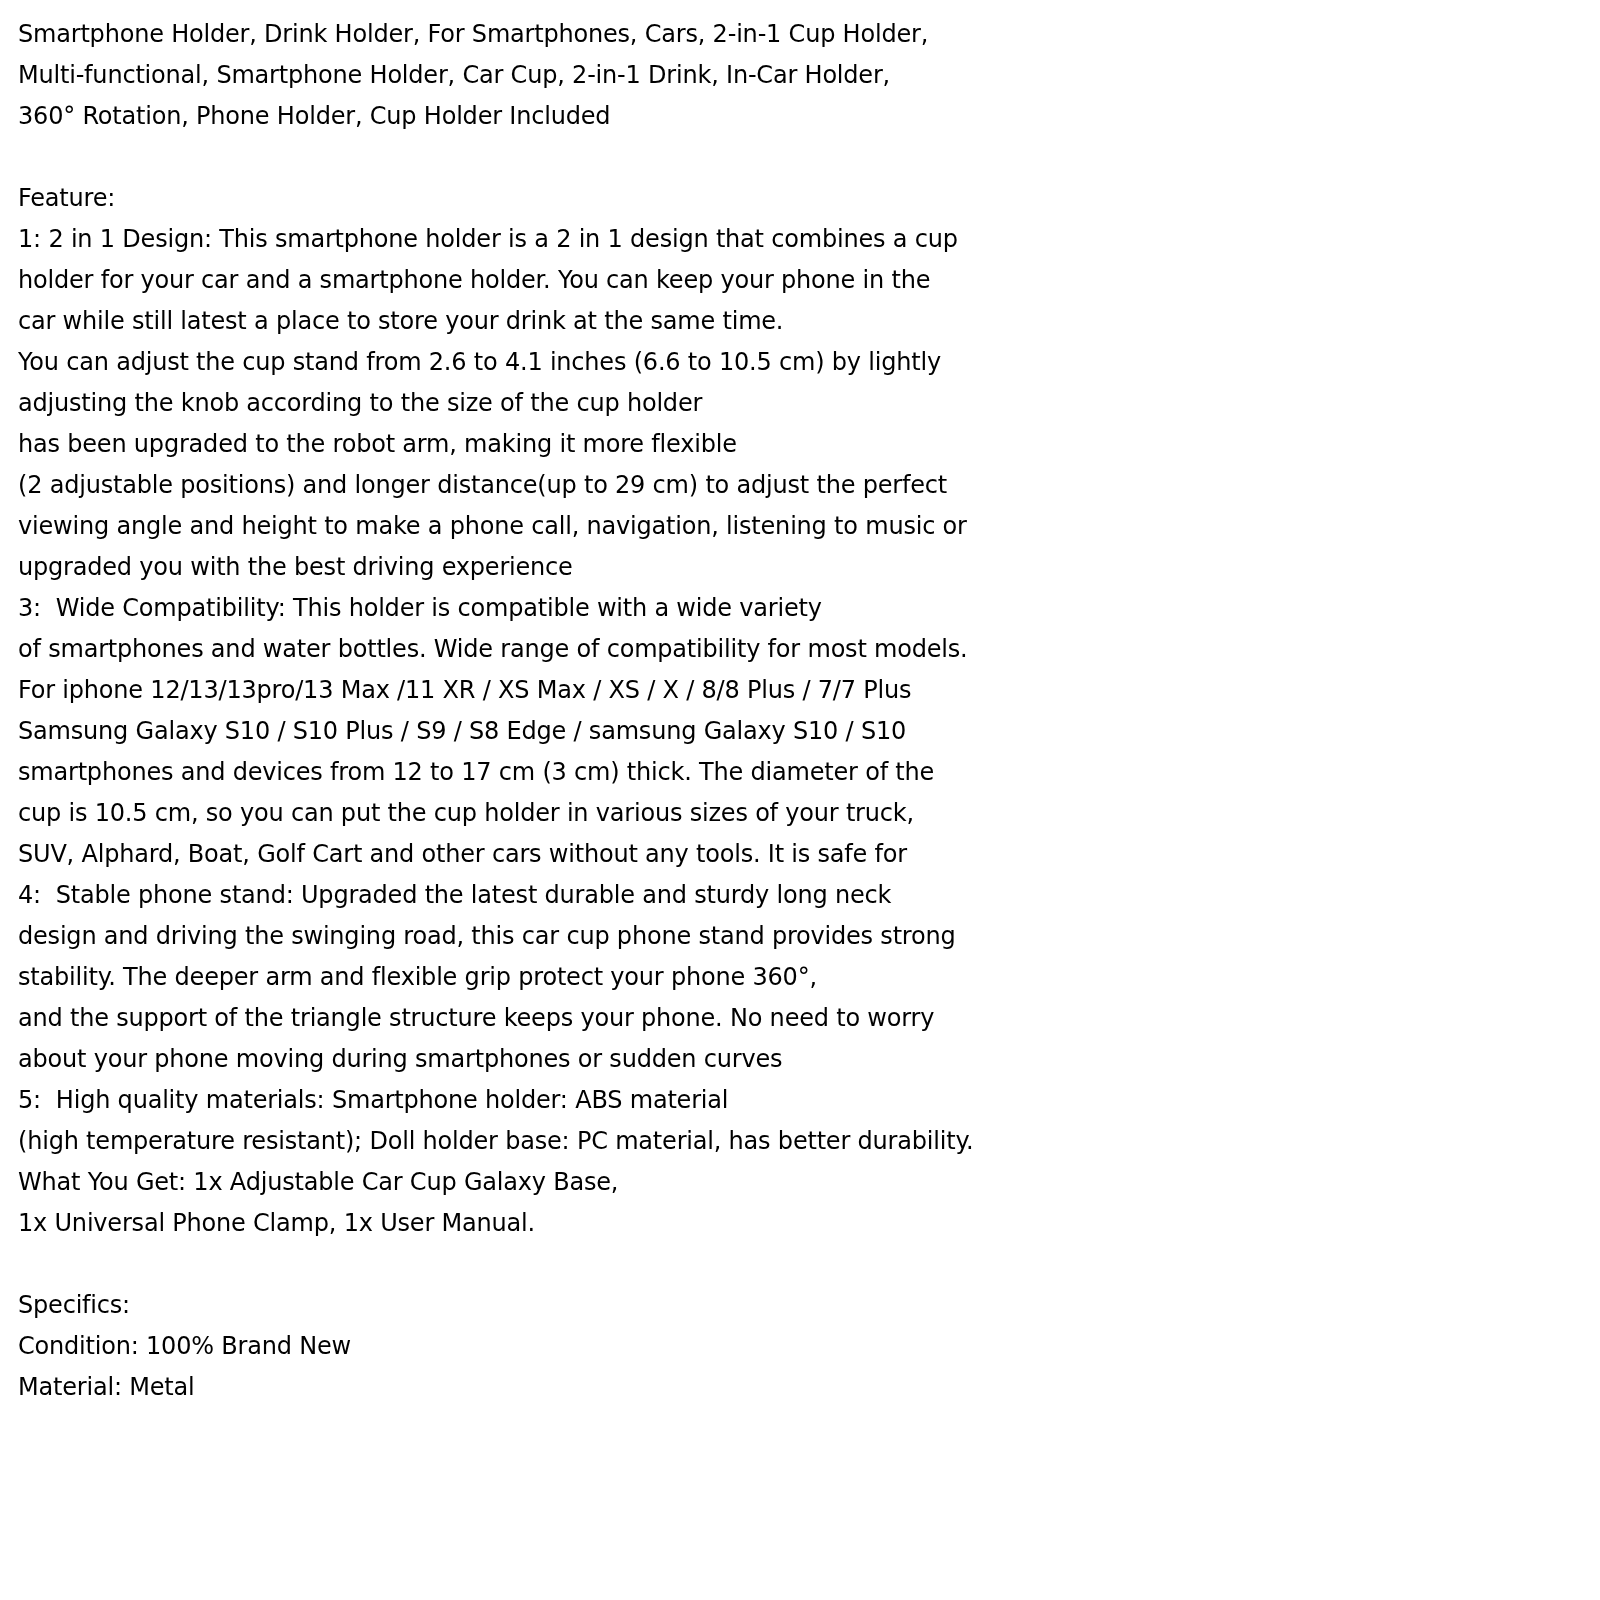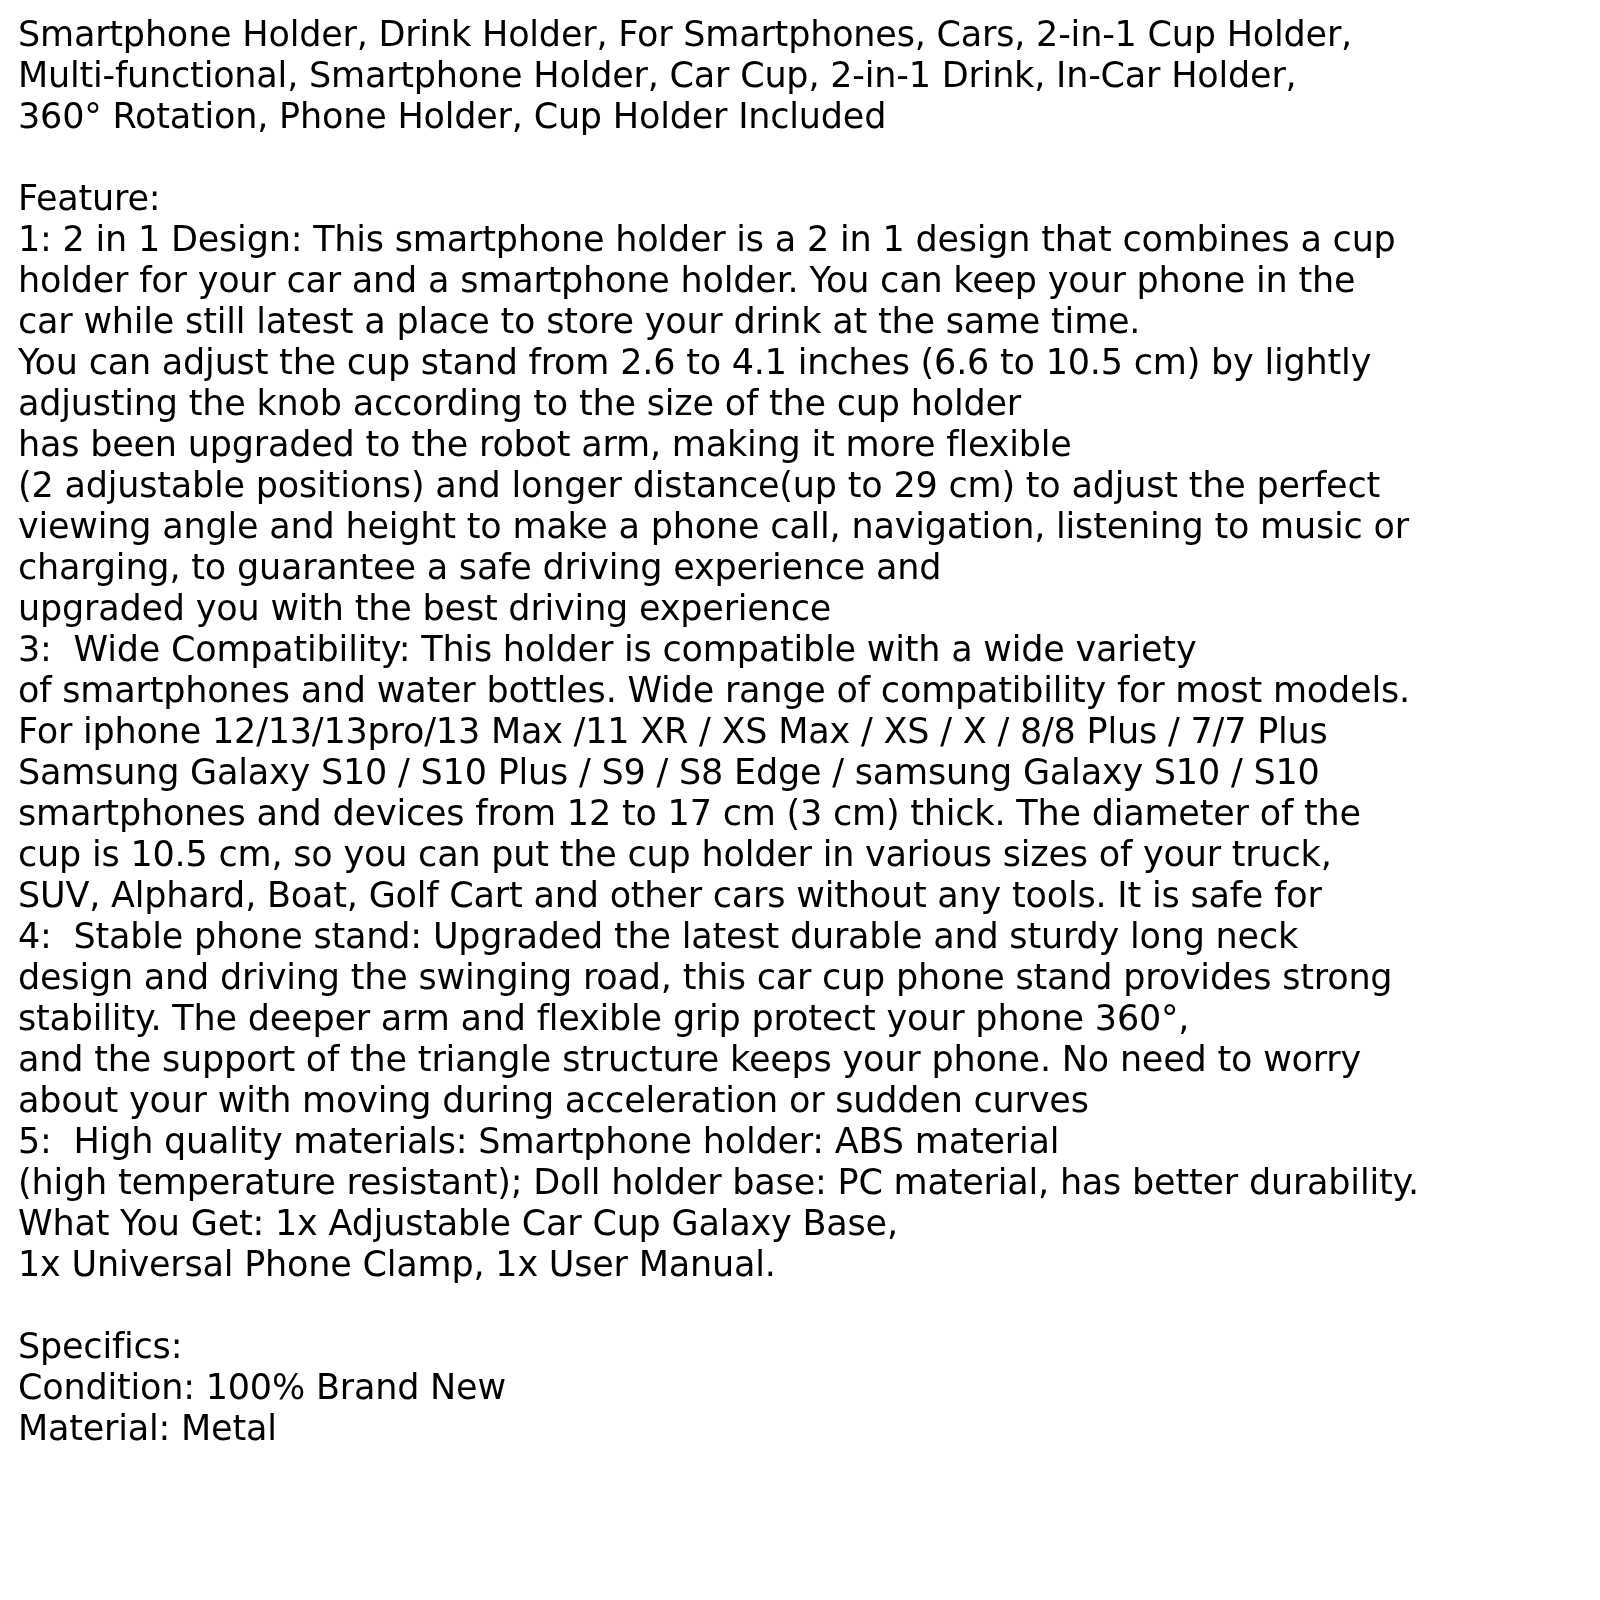--- a/index.html
+++ b/index.html
@@ -13,21 +13,21 @@
     overflow: hidden;
     font-family: "DejaVu Sans", "Liberation Sans", sans-serif;
     color: #000000;
   }
   .page {
     padding: 14px 22px 0 18px;
     box-sizing: border-box;
     width: 1600px;
   }
   .line {
-    font-size: 35px;
+    font-size: 24px;
     line-height: 41px;
     white-space: pre-wrap;
     letter-spacing: -0.2px;
   }
   .blank {
     height: 41px;
   }
   .block {
     margin: 0;
     padding: 0;
@@ -49,34 +49,33 @@
   <div class="block">
     <div class="line">Feature:</div>
     <div class="line">1: 2 in 1 Design: This smartphone holder is a 2 in 1 design that combines a cup</div>
     <div class="line">holder for your car and a smartphone holder. You can keep your phone in the</div>
     <div class="line">car while still latest a place to store your drink at the same time.</div>
     <div class="line">You can adjust the cup stand from 2.6 to 4.1 inches (6.6 to 10.5 cm) by lightly</div>
     <div class="line">adjusting the knob according to the size of the cup holder</div>
     <div class="line">has been upgraded to the robot arm, making it more flexible</div>
     <div class="line">(2 adjustable positions) and longer distance(up to 29 cm) to adjust the perfect</div>
     <div class="line">viewing angle and height to make a phone call, navigation, listening to music or</div>
-    <div class="line">charging, to guarantee a safe driving experience and</div>
     <div class="line">upgraded you with the best driving experience</div>
     <div class="line">3:  Wide Compatibility: This holder is compatible with a wide variety</div>
     <div class="line">of smartphones and water bottles. Wide range of compatibility for most models.</div>
     <div class="line">For iphone 12/13/13pro/13 Max /11 XR / XS Max / XS / X / 8/8 Plus / 7/7 Plus</div>
     <div class="line">Samsung Galaxy S10 / S10 Plus / S9 / S8 Edge / samsung Galaxy S10 / S10</div>
     <div class="line">smartphones and devices from 12 to 17 cm (3 cm) thick. The diameter of the</div>
     <div class="line">cup is 10.5 cm, so you can put the cup holder in various sizes of your truck,</div>
     <div class="line">SUV, Alphard, Boat, Golf Cart and other cars without any tools. It is safe for</div>
     <div class="line">4:  Stable phone stand: Upgraded the latest durable and sturdy long neck</div>
     <div class="line">design and driving the swinging road, this car cup phone stand provides strong</div>
     <div class="line">stability. The deeper arm and flexible grip protect your phone 360°,</div>
     <div class="line">and the support of the triangle structure keeps your phone. No need to worry</div>
-    <div class="line">about your with moving during acceleration or sudden curves</div>
+    <div class="line">about your phone moving during smartphones or sudden curves</div>
     <div class="line">5:  High quality materials: Smartphone holder: ABS material</div>
     <div class="line">(high temperature resistant); Doll holder base: PC material, has better durability.</div>
     <div class="line">What You Get: 1x Adjustable Car Cup Galaxy Base,</div>
     <div class="line">1x Universal Phone Clamp, 1x User Manual.</div>
   </div>
 
   <div class="blank"></div>
 
   <div class="block">
     <div class="line">Specifics:</div>

